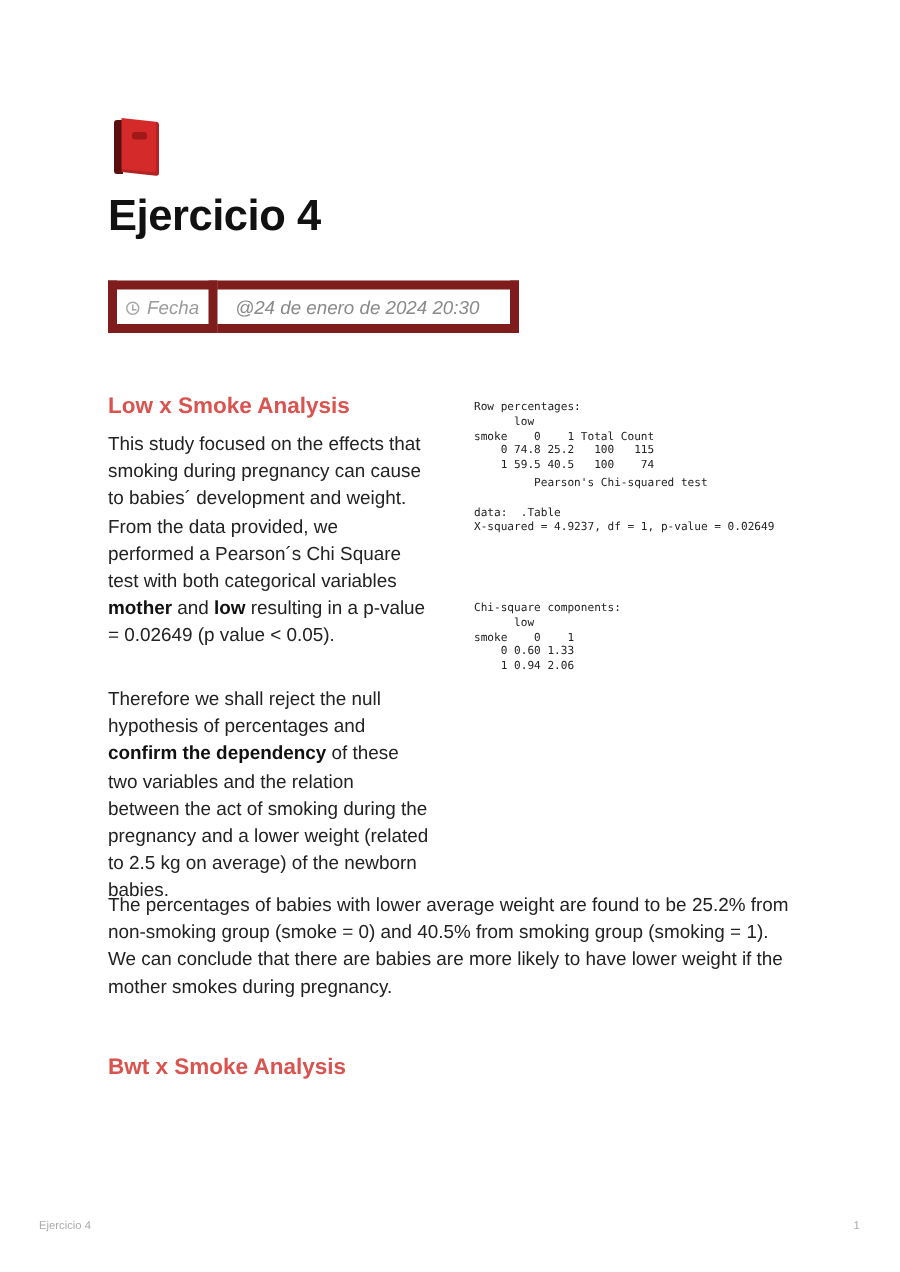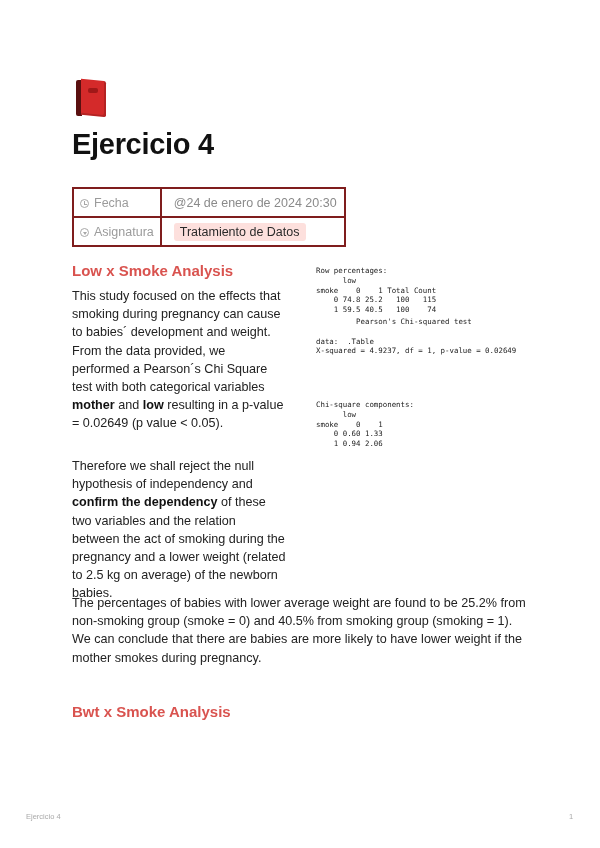--- a/index.html
+++ b/index.html
@@ -8,21 +8,21 @@
 
   .page-icon { position: absolute; left: 72px; top: 78px; width: 38px; height: 40px; }
   .book { position: absolute; left: 4px; top: 2px; width: 30px; height: 36px; }
   .book .spine { position: absolute; left: 0; top: 0; width: 6px; height: 36px; background: #5a1010; border-radius: 2px 0 0 2px; }
   .book .cover { position: absolute; left: 5px; top: 0; width: 25px; height: 36px; background: #d42a2a; border-radius: 0 2px 2px 0; transform: skewY(6deg); box-shadow: inset -2px -2px 0 rgba(0,0,0,0.15); }
   .book .label { position: absolute; left: 12px; top: 8px; width: 10px; height: 5px; background: #a01818; border-radius: 2px; }
 
   h1.title { position: absolute; left: 72px; top: 128px; font-size: 29px; font-weight: bold; color: #111; letter-spacing: -0.3px; }
 
   .props { position: absolute; left: 72px; top: 187px; width: 274px; border-collapse: collapse; font-size: 12.5px; }
-  .props td { border: 2px solid #7f1d1d; height: 29px; padding: 0 6px; vertical-align: middle; }
+  .props td { border: 6px solid #7f1d1d; height: 29px; padding: 0 6px; vertical-align: middle; font-style: italic; }
   .props td.key { width: 60px; color: #9b9b9b; white-space: nowrap; width: 62px; }
   .props td.val { color: #8a8a8a; white-space: nowrap; padding-left: 12px; }
   .prop-icon { display: inline-block; width: 9px; height: 9px; border: 1px solid #a8a8a8; border-radius: 50%; margin-right: 5px; position: relative; top: 1px; }
   .clock-icon::after { content: ""; position: absolute; left: 3px; top: 1px; width: 2px; height: 3px; border-left: 1px solid #a8a8a8; border-bottom: 1px solid #a8a8a8; }
   .select-icon::after { content: ""; position: absolute; left: 2px; top: 3px; border-left: 2px solid transparent; border-right: 2px solid transparent; border-top: 3px solid #a8a8a8; }
   .tag { display: inline-block; background: #fde0dd; color: #2a2a2a; padding: 2px 6px; border-radius: 3px; font-size: 12.5px; }
 
   h2.section { position: absolute; left: 72px; font-size: 15px; font-weight: bold; color: #d9534f; }
   .para { position: absolute; left: 72px; font-size: 12.6px; line-height: 18.2px; color: #222; }
   .para b { color: #111; }
@@ -44,32 +44,28 @@
 </div>
 
 <h1 class="title">Ejercicio 4</h1>
 
 <table class="props">
   <tbody>
       <tr>
     <td class="key"><span class="prop-icon clock-icon"></span><span>Fecha</span></td>
     <td class="val">@24 de enero de 2024 20:30</td>
   </tr>
-  <tr>
-    <td class="key"><span class="prop-icon select-icon"></span><span>Asignatura</span></td>
-    <td class="val"><span class="tag">Tratamiento de Datos</span></td>
-  </tr>
 </tbody>
   </table>
 
 <h2 class="section" style="top:262px;">Low x Smoke Analysis</h2>
 
 <p class="para" style="top:287px; width:214px;"><span>This study focused on the effects that smoking during pregnancy can cause to babies´ development and weight. From the data provided, we performed a Pearson´s Chi Square test with both categorical variables </span><b>mother</b><span> and </span><b>low</b><span> resulting in a p-value = 0.02649 (p value &lt; 0.05).</span></p>
 
-<p class="para" style="top:457px; width:214px;"><span>Therefore we shall reject the null hypothesis of independency and </span><b>confirm the dependency</b><span> of these two variables and the relation between the act of smoking during the pregnancy and a lower weight (related to 2.5 kg on average) of the newborn babies.</span></p>
+<p class="para" style="top:457px; width:214px;"><span>Therefore we shall reject the null hypothesis of percentages and </span><b>confirm the dependency</b><span> of these two variables and the relation between the act of smoking during the pregnancy and a lower weight (related to 2.5 kg on average) of the newborn babies.</span></p>
 
 <pre class="rout" style="top:266px;">Row percentages:
       low
 smoke    0    1 Total Count
     0 74.8 25.2   100   115
     1 59.5 40.5   100    74</pre>
 <pre class="rout" style="top:317px;">         Pearson's Chi-squared test
 
 data:  .Table
 X-squared = 4.9237, df = 1, p-value = 0.02649</pre>

